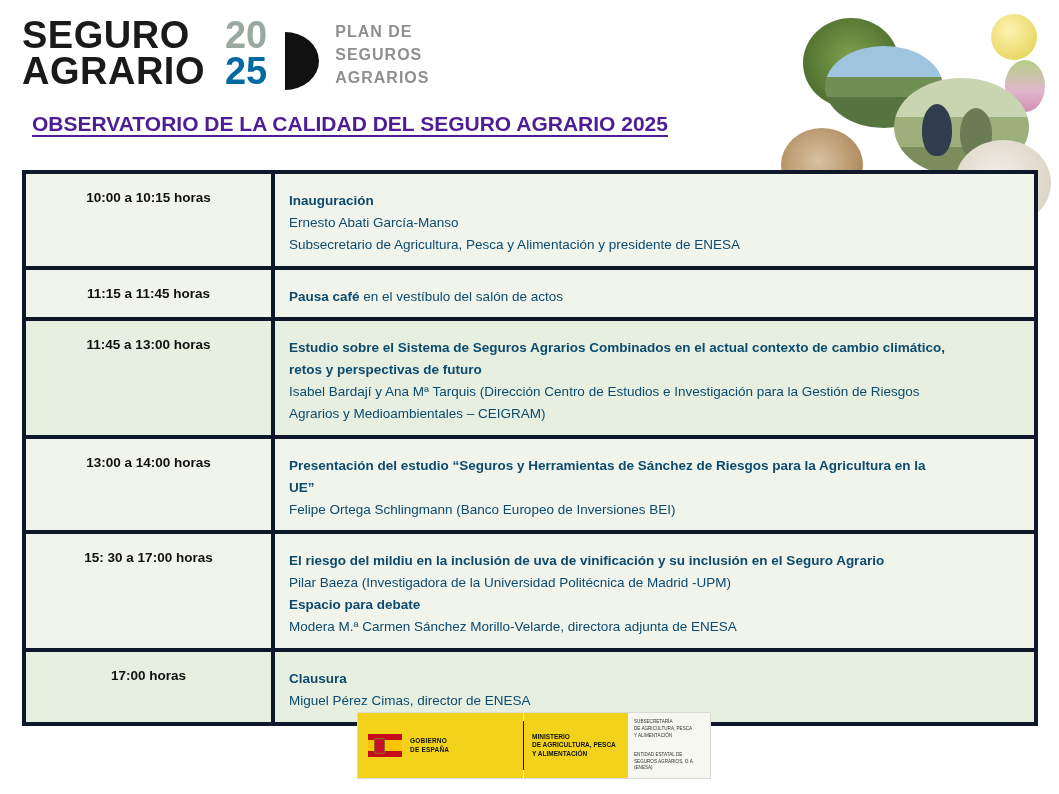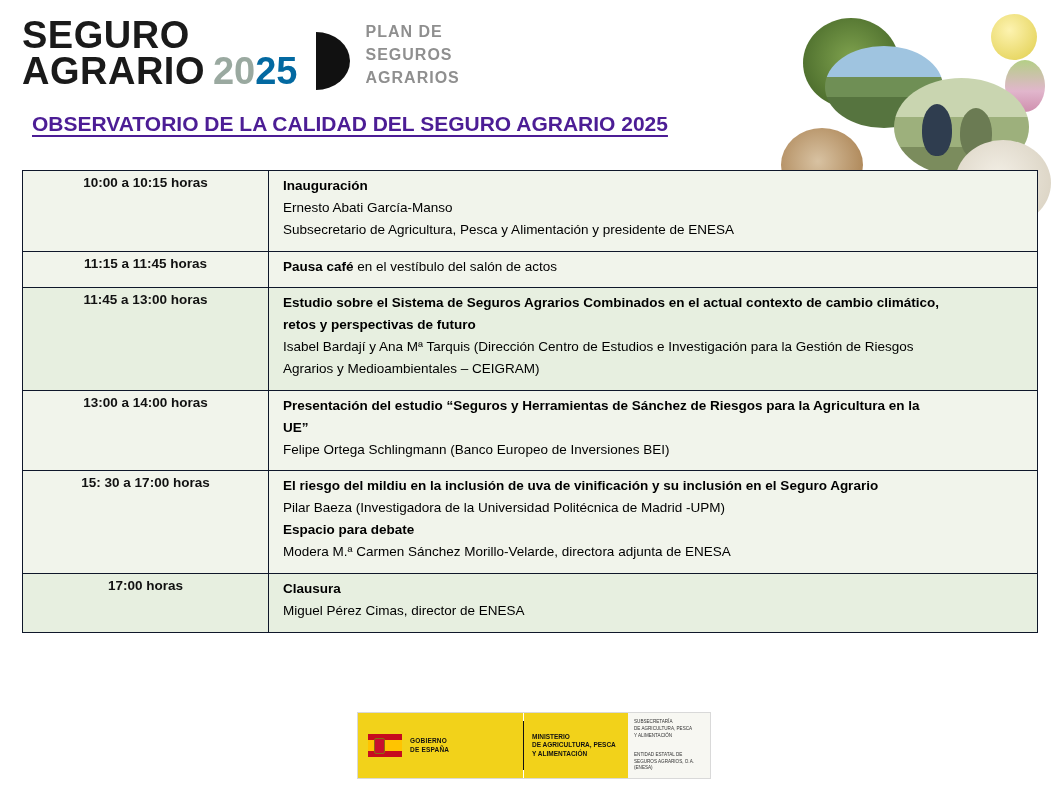--- a/index.html
+++ b/index.html
@@ -29,23 +29,23 @@
     line-height: 0.95;
   }
   .logo-line1, .logo-line2 {
     font-size: 38px;
     font-weight: bold;
     letter-spacing: 0.5px;
     color: #1a1a1a;
   }
   .logo-year {
     display: flex;
-    flex-direction: row;
+    flex-direction: column;
     line-height: 0.95;
-    margin-left: 8px;
+    margin-left: 20px;
     font-size: 38px;
     font-weight: bold;
   }
   .y20 { color: #9aa9a0; }
   .y25 { color: #0369a1; }
 
   .logo-mark {
     margin-left: 18px;
     margin-top: 4px;
     width: 36px;
@@ -165,34 +165,34 @@
   
   .agenda {
     position: absolute;
     left: 22px;
     top: 170px;
     width: 1016px;
     border-collapse: collapse;
     table-layout: fixed;
   }
   .agenda td {
-    border: 1px solid #0f172a;
+    border: 4px solid #0f172a;
     vertical-align: top;
-    padding: 4px 10px 10px 10px;
+    padding: 16px 10px 10px 10px;
   }
   .agenda .col-time {
     width: 225px;
     text-align: center;
     font-size: 13.5px;
     font-weight: bold;
     color: #111;
   }
   .agenda .col-desc {
     font-size: 13.5px;
-    color: #000000;
+    color: #0c4a6e;
     padding-left: 14px;
     margin-left: 20px;
   }
   .row-a td { background: #f1f4eb; }
   .row-b td { background: #e7efe0; }
   .desc-line { line-height: 1.62; }
   .desc-line.b { font-weight: bold; }
 
   
   .footer {

